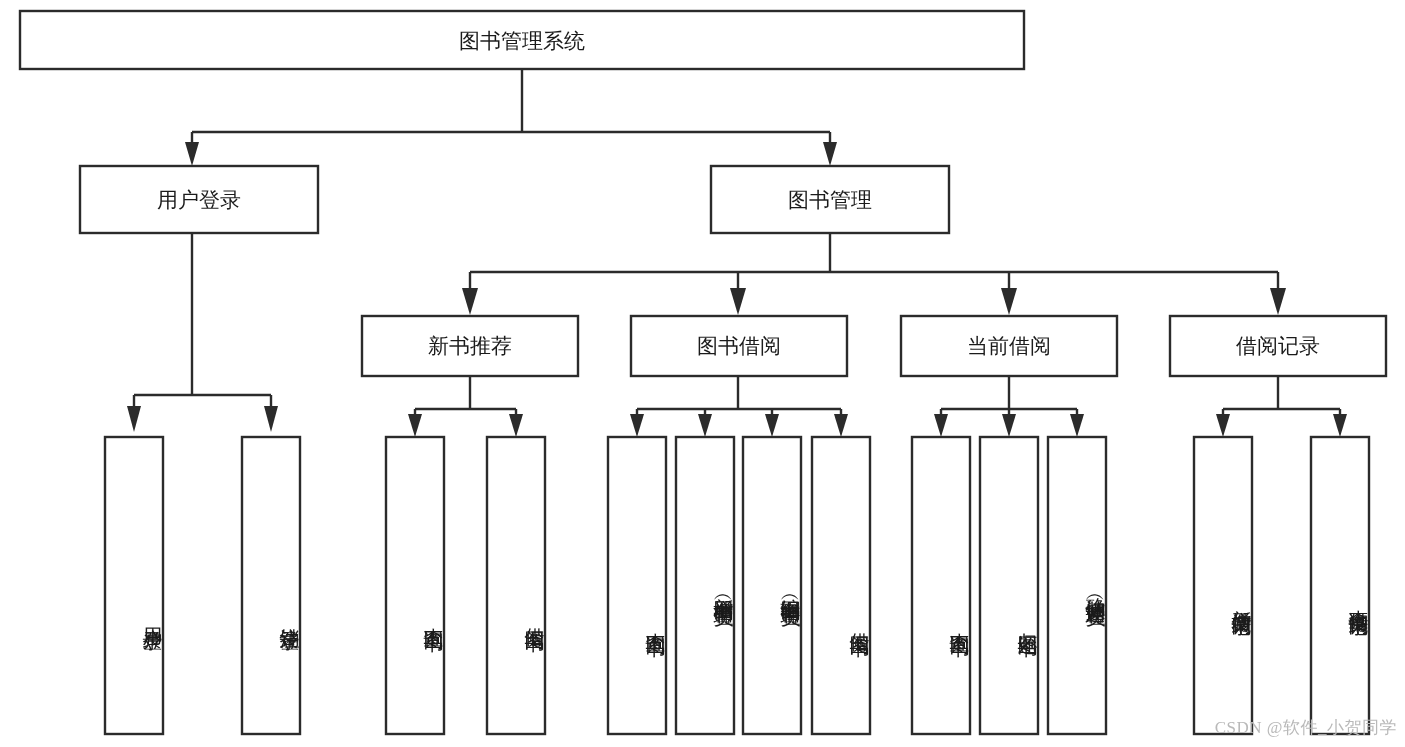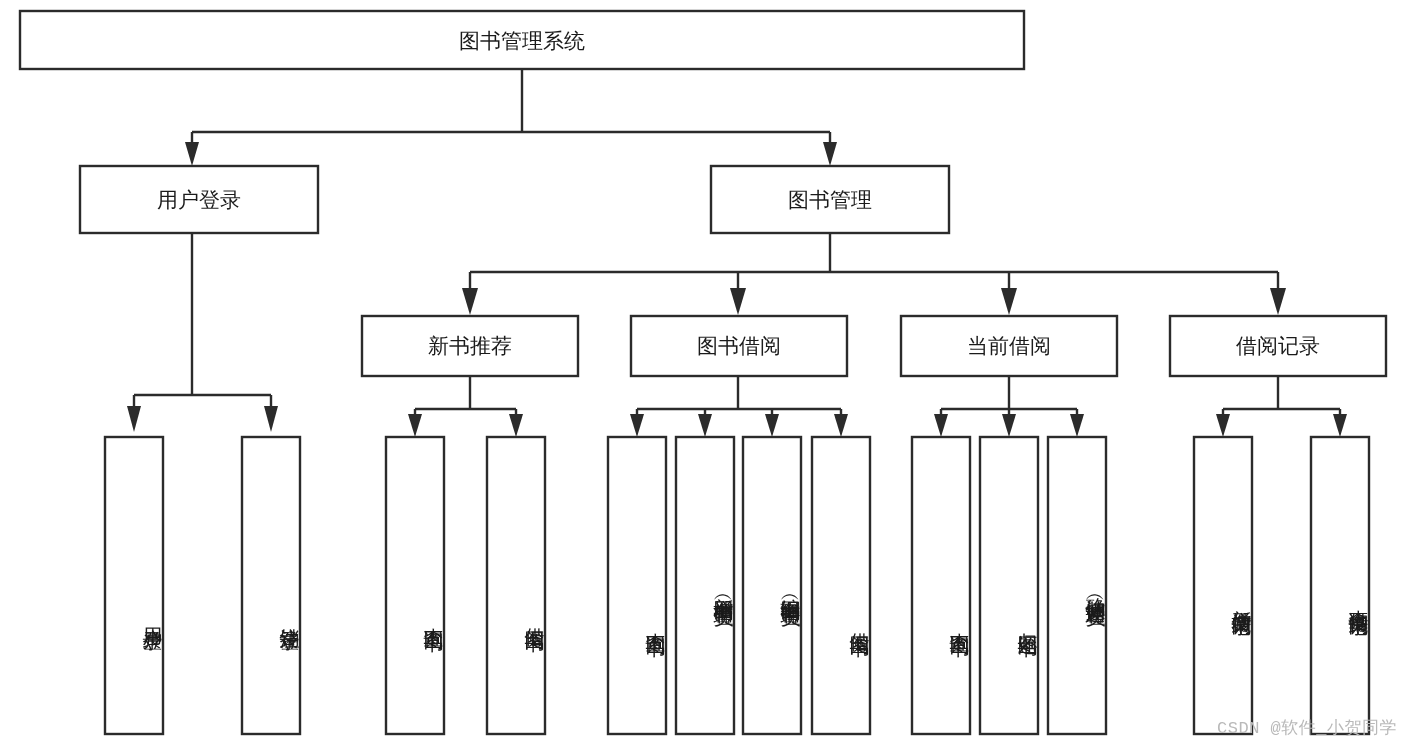--- a/index.html
+++ b/index.html
@@ -58,21 +58,21 @@
     display: flex;
     align-items: flex-start;
     justify-content: center;
     white-space: nowrap;
     pointer-events: none;
   }
   .watermark {
     position: absolute;
     right: 8px;
     bottom: 4px;
-    font-family: Liberation Mono, monospace;
+    font-family: Liberation Serif, serif;
     font-size: 17px;
     color: #b9b9b9;
     letter-spacing: 0.5px;
     white-space: nowrap;
   }
 </style>
 </head>
 <body>
 
 <div id="diagram-root">

